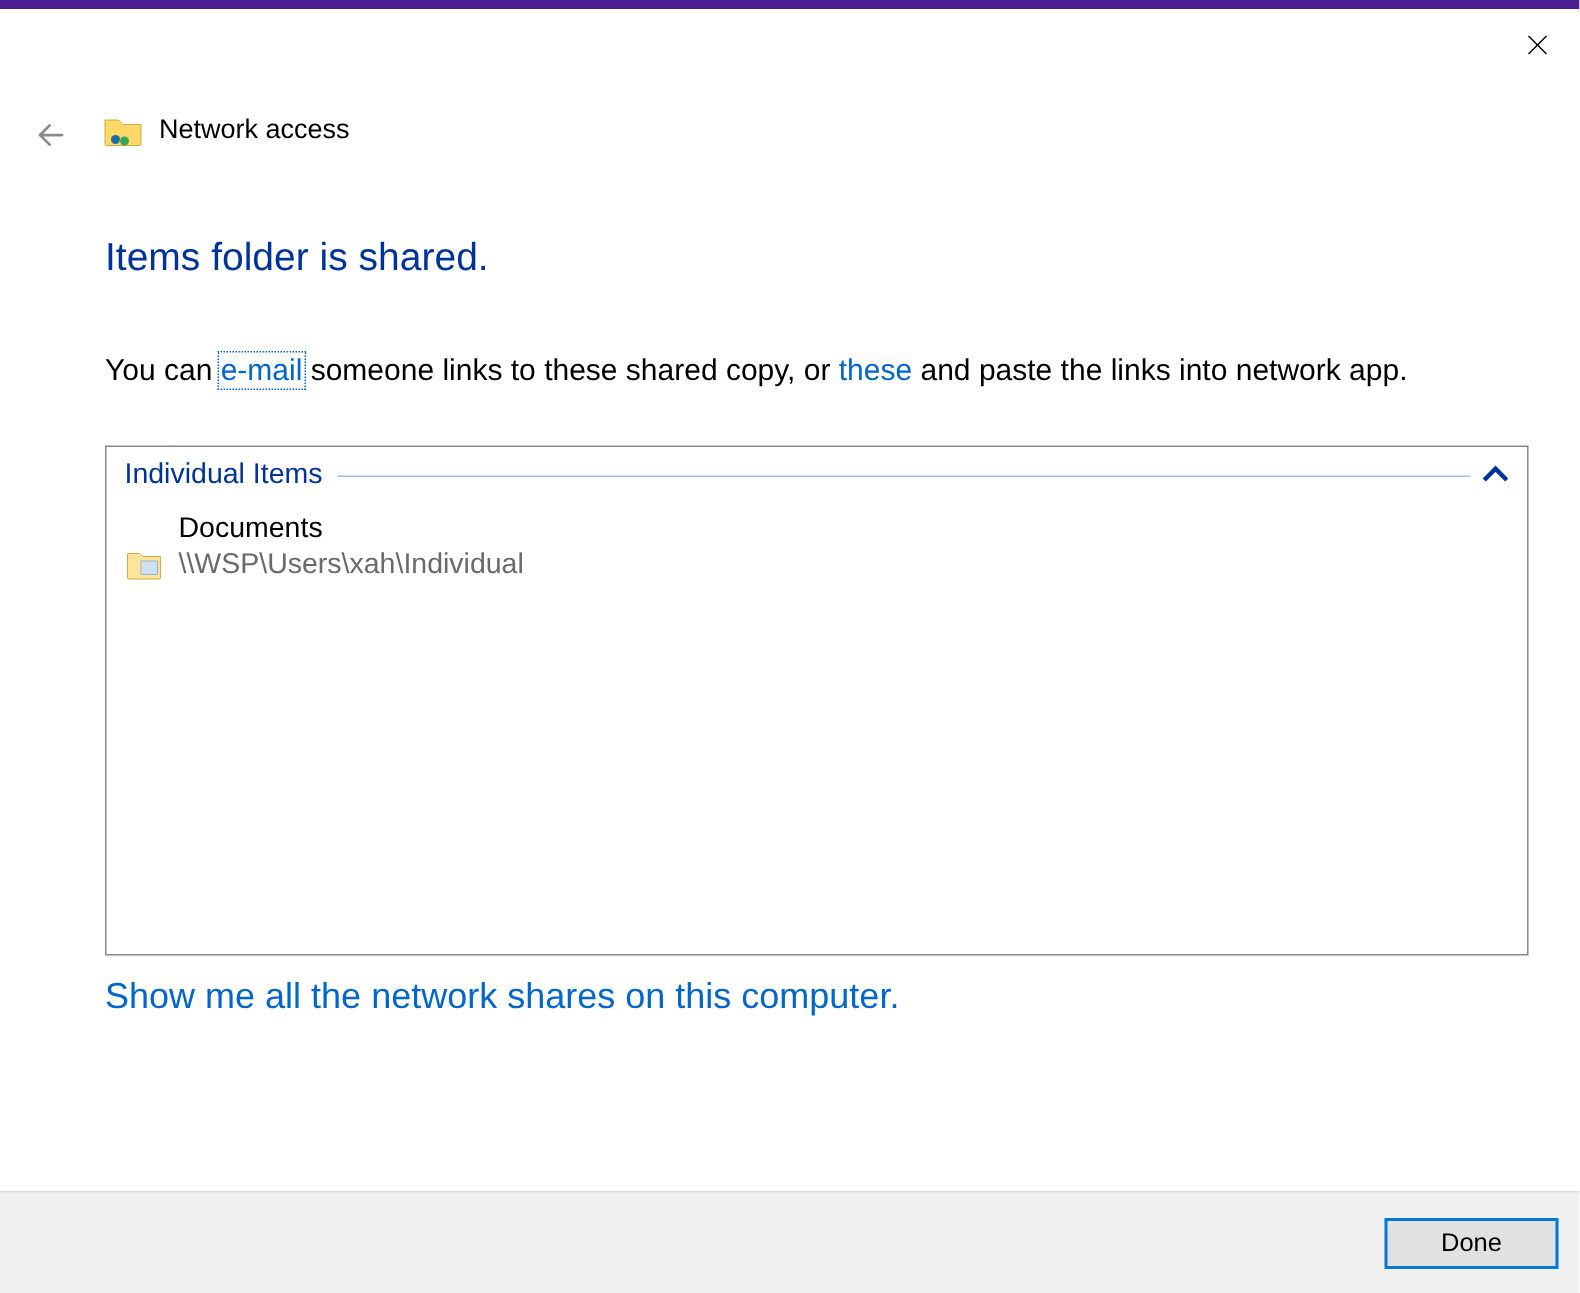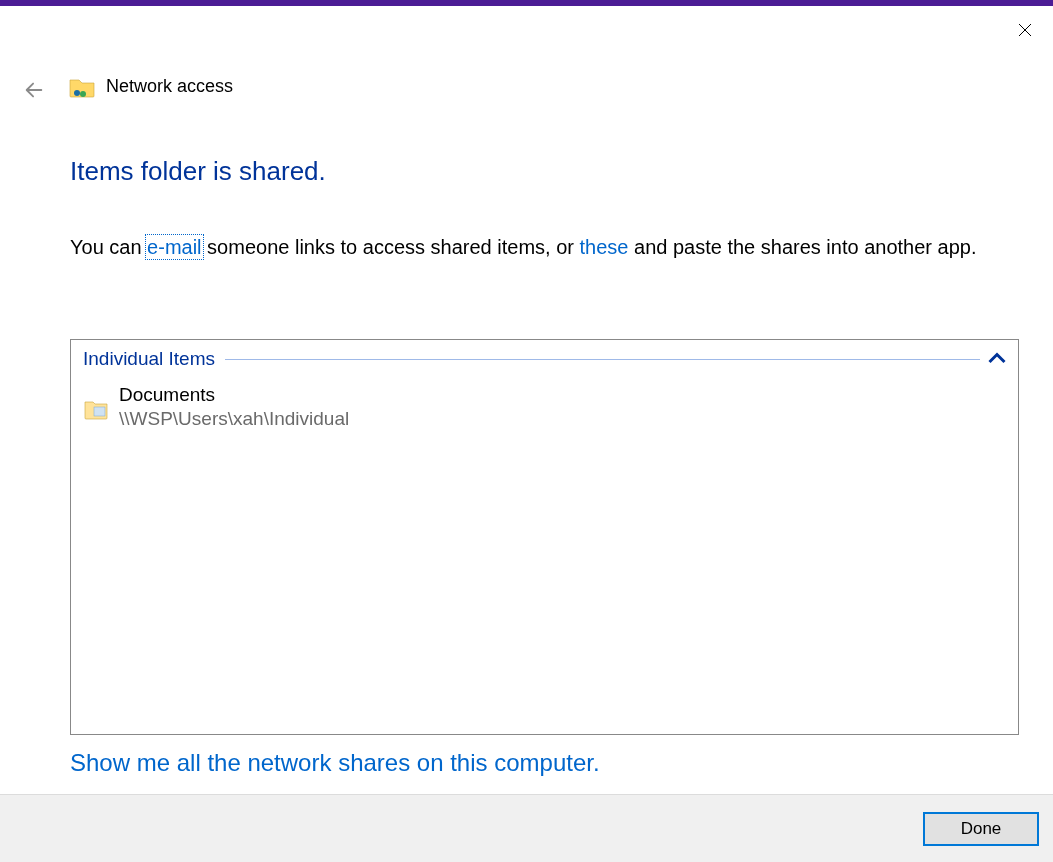--- a/index.html
+++ b/index.html
@@ -83,23 +83,23 @@
   .link {
     color: #0066cc;
     cursor: pointer;
   }
   .link.boxed {
     outline: 1px dotted #0066cc;
     outline-offset: 1px;
   }
 
   .items-box {
-    margin-top: 78px;
+    margin-top: 36px;
     border: 1px solid #888;
-    height: 396px;
+    height: 340px;
     box-sizing: border-box;
     position: relative;
     padding: 0;
   }
   .group-header {
     display: flex;
     align-items: center;
     padding: 8px 12px 4px 12px;
     font-size: 19px;
     color: #003399;
@@ -115,21 +115,21 @@
     color: #003399;
     width: 18px;
     height: 18px;
     display: flex;
     align-items: center;
     justify-content: center;
     cursor: pointer;
   }
   .item-row {
     display: flex;
-    align-items: center;
+    align-items: flex-end;
     padding: 10px 12px 0 12px;
     gap: 10px;
   }
   .folder-icon {
     width: 26px;
     height: 26px;
     flex-shrink: 0;
     margin-top: 2px;
   }
   .item-name {
@@ -203,21 +203,21 @@
         <circle cx="15" cy="22" r="3" fill="#3aa655"></circle>
       </svg>
     </span>
     <span class="header-title">Network access</span>
   </div>
 
   <div class="content">
     <div class="heading">Items folder is shared.</div>
 
     <div class="subtext">
-      <span>You can </span><a class="link boxed">e-mail</a><span> someone links to access shared items, or </span><a class="link">these</a><span> and paste the shares into another app.</span>
+      <span>You can </span><a class="link boxed">e-mail</a><span> someone links to these shared copy, or </span><a class="link">these</a><span> and paste the links into network app.</span>
     </div>
 
     <div class="items-box">
       <div class="group-header">
         <span>Individual Items</span>
         <span class="group-line"></span>
         <span class="collapse-arrow">
           <svg viewBox="0 0 12 12">
               <path d="M1 8l5-5 5 5" fill="none" stroke="#003399" stroke-width="2"></path>
             </svg>

